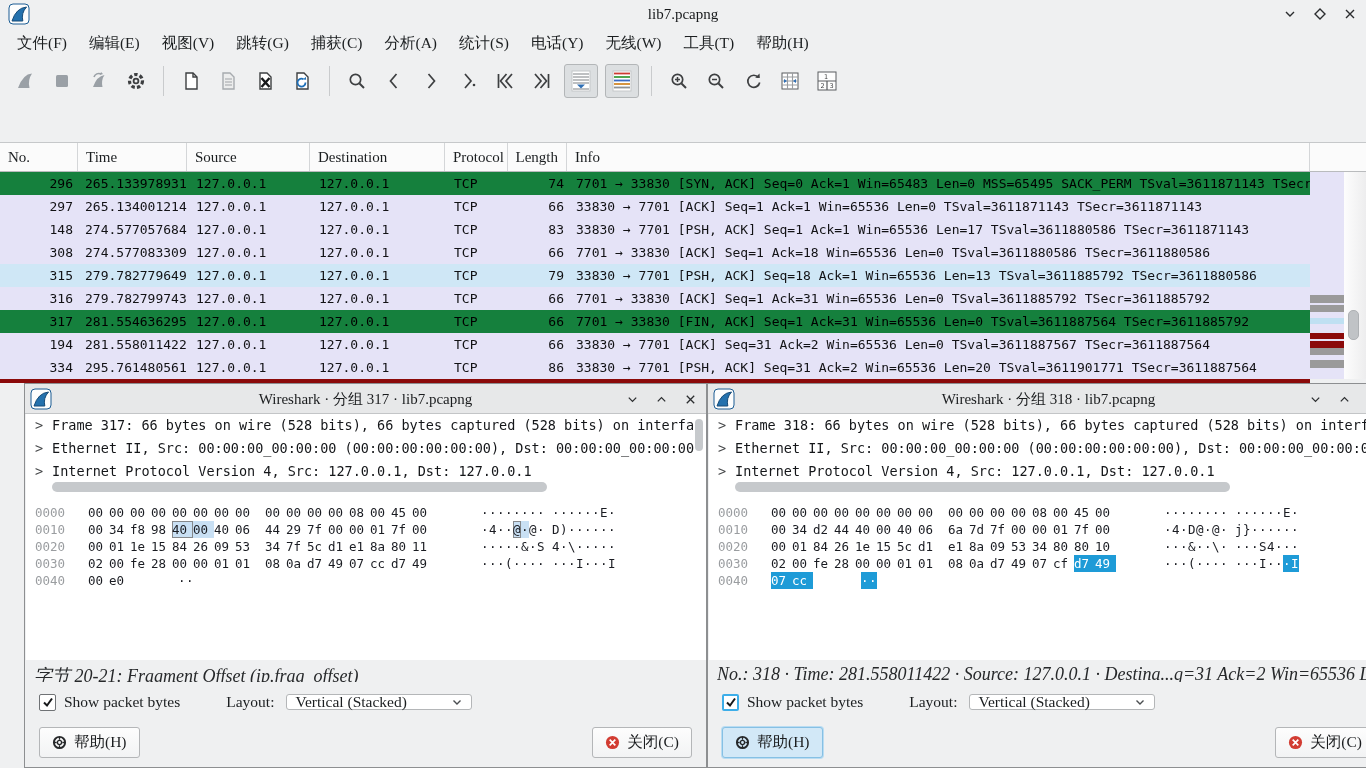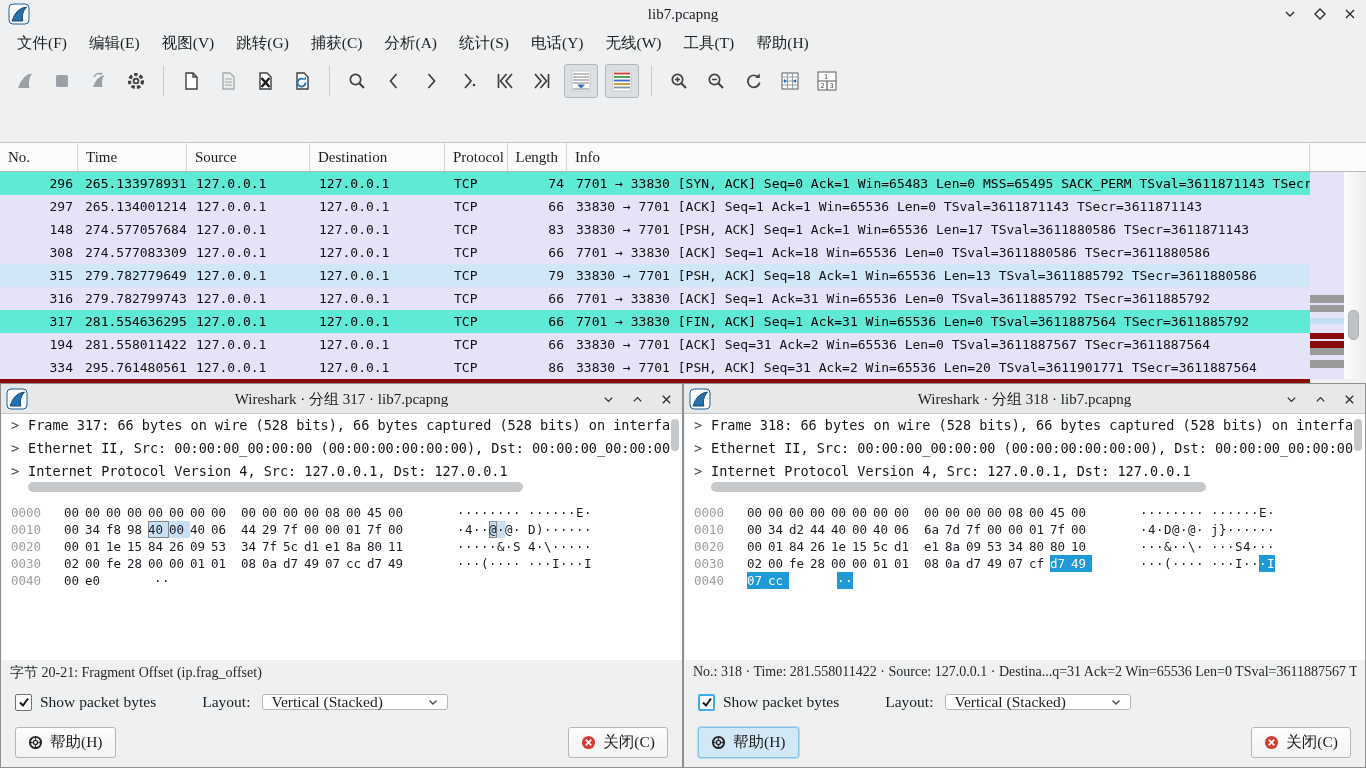--- a/index.html
+++ b/index.html
@@ -38,35 +38,35 @@
   .pgrid { display:grid; grid-template-columns:78px 109px 123px 135px 63px 59px 1fr; }
   .pktheader { position:absolute; left:0; top:142px; width:1366px; height:30px; background:#fbfbfb; border-top:1px solid #c6c8ca; border-bottom:1px solid #b9bbbd; font-size:15px; }
   .pktheader .hgrid { width:1310px; height:100%; }
   .hcell { border-right:1px solid #d4d6d8; display:flex; align-items:center; padding:0 8px; white-space:nowrap; overflow:hidden; }
   .hcell.right { justify-content:flex-end; }
   .pktrows { position:absolute; left:0; top:172px; width:1310px; height:207px; overflow:hidden; background:#e5e3f7; font-family:"DejaVu Sans Mono", monospace; font-size:13px; }
   .prow { height:23px; line-height:23px; white-space:nowrap; color:#121215; }
   .prow > div { overflow:hidden; white-space:nowrap; }
   .prow.lavender { background:#e5e3f7; }
   .prow.blue { background:#cfe7f6; }
-  .prow.selected { background:#5eead4; color:#000; }
+  .prow.selected { background:#15803d; color:#000; }
   .c-no { text-align:right; padding-right:5px; }
   .c-time { padding-left:7px; }
   .c-src,.c-dst,.c-proto,.c-info { padding-left:9px; }
   .c-len { text-align:right; padding-right:3px; }
 
   
   .minimap { position:absolute; left:1310px; top:172px; width:34px; height:207px; background:#e5e3f7; overflow:hidden; }
   .stripe { position:absolute; left:0; width:34px; }
   .vscroll { position:absolute; left:1344px; top:172px; width:22px; height:207px; background:linear-gradient(to right,#fdfdfd,#ededee); }
   .vthumb { position:absolute; left:4px; top:138px; width:11px; height:30px; border-radius:5px; background:#c0c3c6; border:1px solid #aeb1b4; }
   .red-divider { position:absolute; left:0; top:379px; width:1310px; height:4px; background:#8b0a0a; }
 
   
-  .popup { position:absolute; top:383px; width:683px; height:385px; background:#eff0f1; border:1px solid #8d8f91; }
+  .popup { position:absolute; top:383px; width:683px; height:385px; background:#eff0f1; border:1px solid #8d8f91;margin-left:24px; }
   .popup.left { left:0; }
   .popup.right { left:683px; }
   .ptitle { position:absolute; left:0; top:0; right:0; height:30px; background:#e7e8e9; border-bottom:1px solid #c3c5c7; }
   .plogo { position:absolute; left:5px; top:4px; width:22px; height:22px; }
   .ptitle-text { position:absolute; left:0; right:0; top:0; height:30px; line-height:30px; text-align:center; font-size:15px; color:#1a1c1e; }
   .pbtns { position:absolute; right:6px; top:5px; display:flex; gap:9px; }
   .pcontent { position:absolute; left:1px; top:30px; width:680px; height:246px; background:#ffffff; }
   .ptree { position:absolute; left:0; top:0; width:680px; height:65px; overflow:hidden; font-family:"DejaVu Sans Mono", monospace; font-size:13.5px; }
   .trow { height:23px; line-height:23px; white-space:nowrap; display:flex; }
   .twistie { width:26px; text-align:center; color:#46484a; flex:0 0 26px; }
@@ -81,21 +81,21 @@
   .byte { display:inline-block; width:21px; color:#1a1c22; }
   .ach { display:inline-block; width:8px; color:#1a1c22; }
   .gap8 { margin-right:9px; }
   .agap { margin-right:7px; }
   .ascii { margin-left:48px; }
   .hl-soft { background:#c9e0f4; }
   .hl-anchor { box-shadow:inset 0 0 0 1px #85888b; }
   .hl-strong { background:#1e9bd7; color:#fff !important; }
   .byte.hl-strong, .ach.hl-strong { color:#fff; }
 
-  .pstatus { position:absolute; left:9px; top:280px; right:8px; height:18px; font-size:14px; color:#26282a; white-space:nowrap; overflow:hidden; }
+  .pstatus { position:absolute; left:9px; top:280px; right:8px; height:18px; font-style:italic; font-size:18px; color:#26282a; white-space:nowrap; overflow:hidden; }
   .pcontrols { position:absolute; left:0; top:302px; right:0; height:32px; display:flex; align-items:center; }
   .cb { width:17px; height:17px; margin-left:14px; border:1px solid #6f7275; border-radius:2px; background:#fff; display:flex; align-items:center; justify-content:center; }
   .popup.right .cb { border:2px solid #3daee9; }
   .cblabel { font-size:15.5px; margin-left:8px; }
   .laylabel { font-size:15.5px; margin-left:46px; }
   .combo { margin-left:12px; width:186px; height:16px; background:#fff; border:1px solid #b4b6b8; border-radius:3px; display:flex; align-items:center; padding:0 8px; font-size:15.5px; justify-content:space-between; }
   .pbuttons { position:absolute; left:0; top:340px; right:0; height:36px; display:flex; align-items:center; justify-content:space-between; padding:0 14px; }
   .btn { height:31px; border:1px solid #b4b6b8; border-radius:3px; background:linear-gradient(#fdfdfd,#f2f3f4); display:flex; align-items:center; gap:7px; padding:0 12px; font-family:"Liberation Serif", serif; font-size:15.5px; color:#1b1d1f; }
   .btn.focused { background:#d2e8f7; border:1px solid #86c0e4; box-shadow:0 0 0 1px #b9dcf2; }
 

